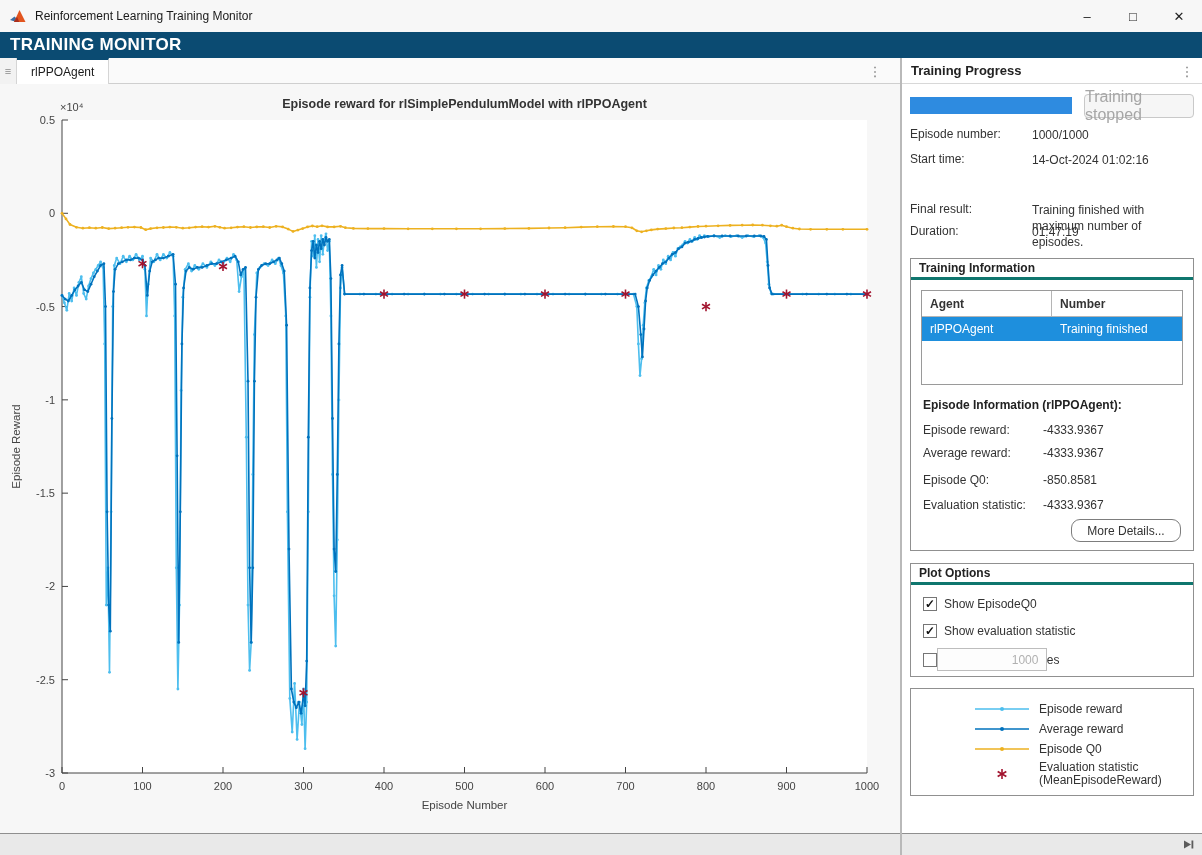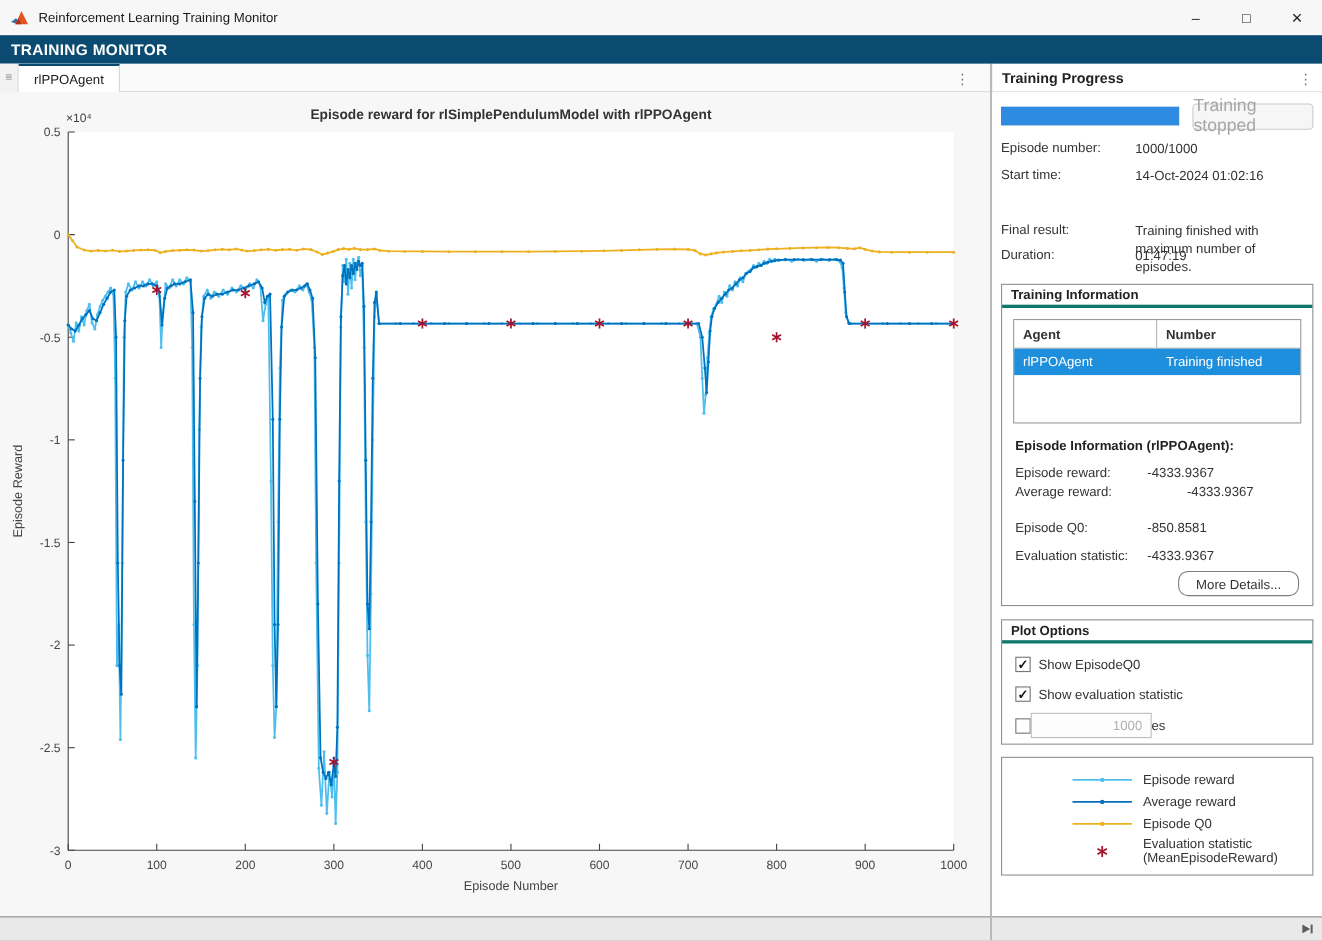--- a/index.html
+++ b/index.html
@@ -10,21 +10,21 @@
     outline:1px solid #8a8a8a;overflow:hidden;
   }
   
   .titlebar{position:absolute;left:0;top:0;width:1202px;height:32px;background:#f7f7f7;display:flex;align-items:center;}
   .titlebar .logo{margin:0 8px 0 10px;display:flex;align-items:center;}
   .titlebar .title{font-size:12px;color:#1a1a1a;}
   .wincontrols{position:absolute;right:0;top:0;height:32px;display:flex;}
   .winbtn{width:46px;height:32px;display:flex;align-items:center;justify-content:center;font-size:13px;color:#222;cursor:default;}
   
   .ribbon{position:absolute;left:0;top:32px;width:1202px;height:26px;background:var(--ribbon,#0b4b72);display:flex;align-items:center;}
-  .ribbon .rlabel{color:#fff;font-size:14px;font-weight:bold;letter-spacing:.3px;padding-left:10px;}
+  .ribbon .rlabel{color:#fff;font-size:17px;font-weight:bold;letter-spacing:.3px;padding-left:10px;}
   
   .tabstrip{position:absolute;left:0;top:58px;width:900px;height:26px;background:#fafafa;border-bottom:1px solid #cfcfcf;}
   .grip{position:absolute;left:0;top:0;width:17px;height:26px;border-right:1px solid #d5d5d5;color:#8a8a8a;display:flex;align-items:center;justify-content:center;font-size:11px;background:#f2f2f2;}
   .tab{position:absolute;left:17px;top:0;height:26px;min-width:90px;padding:0 14px;background:#fff;border-top:2px solid var(--ribbon,#0b4b72);border-right:1px solid #d5d5d5;display:flex;align-items:center;justify-content:center;font-size:12px;color:#1a1a1a;}
   .kebab{position:absolute;top:0;height:26px;width:22px;display:flex;align-items:center;justify-content:center;color:#777;font-size:13px;cursor:default;}
   .tabstrip .kebab{right:14px;}
   .rp-header{position:absolute;left:902px;top:58px;width:300px;height:26px;background:#fff;border-bottom:1px solid #d8d8d8;display:flex;align-items:center;}
   .rp-header .rp-title{font-size:13px;font-weight:bold;color:#222;padding-left:9px;}
   .rp-header .kebab{right:4px;}
   
@@ -677,21 +677,21 @@
         <div class="ti-row selected">
           <span class="ti-cell">rlPPOAgent</span>
           <span class="ti-cell">Training finished</span>
         </div>
       </div>
       <div class="ep-title" style="top:139px;">Episode Information (rlPPOAgent):</div>
       <div class="statrow" style="top:164px;">
         <span class="slabel">Episode reward:</span>
         <span class="svalue">-4333.9367</span>
       </div>
-      <div class="statrow" style="top:181px;gap:36px;">
+      <div class="statrow" style="top:187px;">
         <span class="slabel">Average reward:</span>
         <span class="svalue">-4333.9367</span>
       </div>
       <div class="statrow" style="top:214px;">
         <span class="slabel">Episode Q0:</span>
         <span class="svalue">-850.8581</span>
       </div>
       <div class="statrow" style="top:239px;">
         <span class="slabel">Evaluation statistic:</span>
         <span class="svalue">-4333.9367</span>

